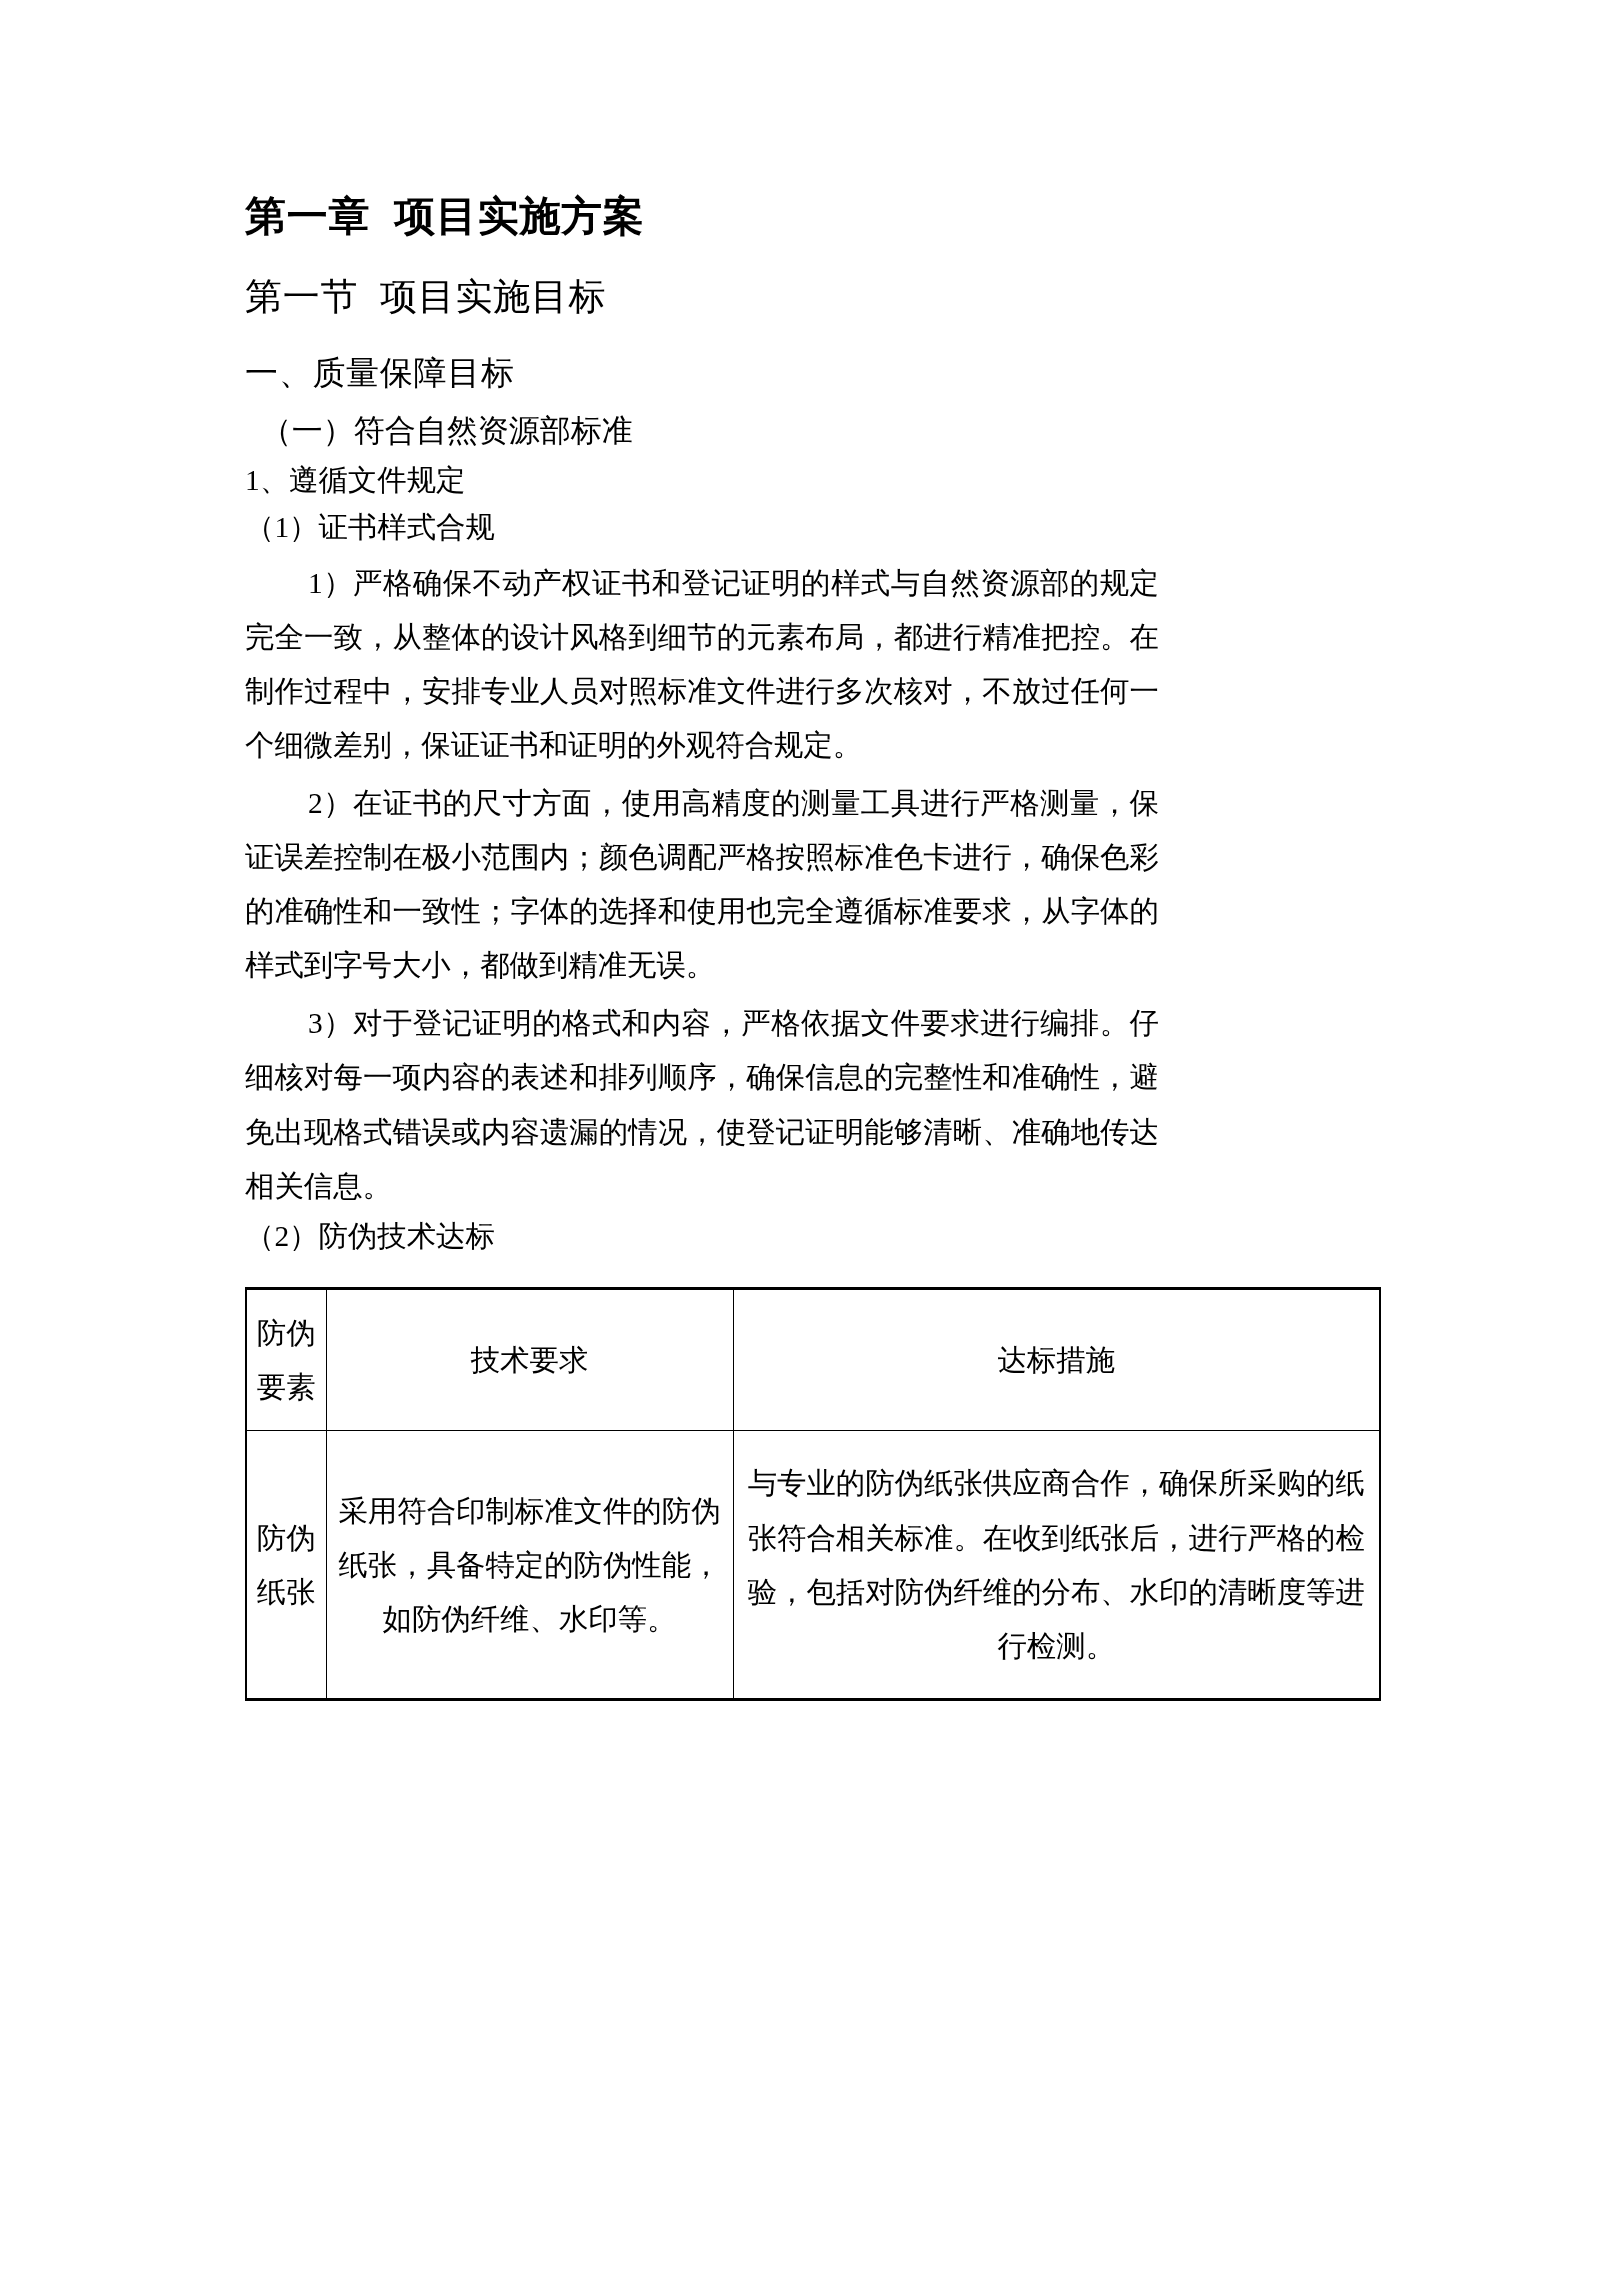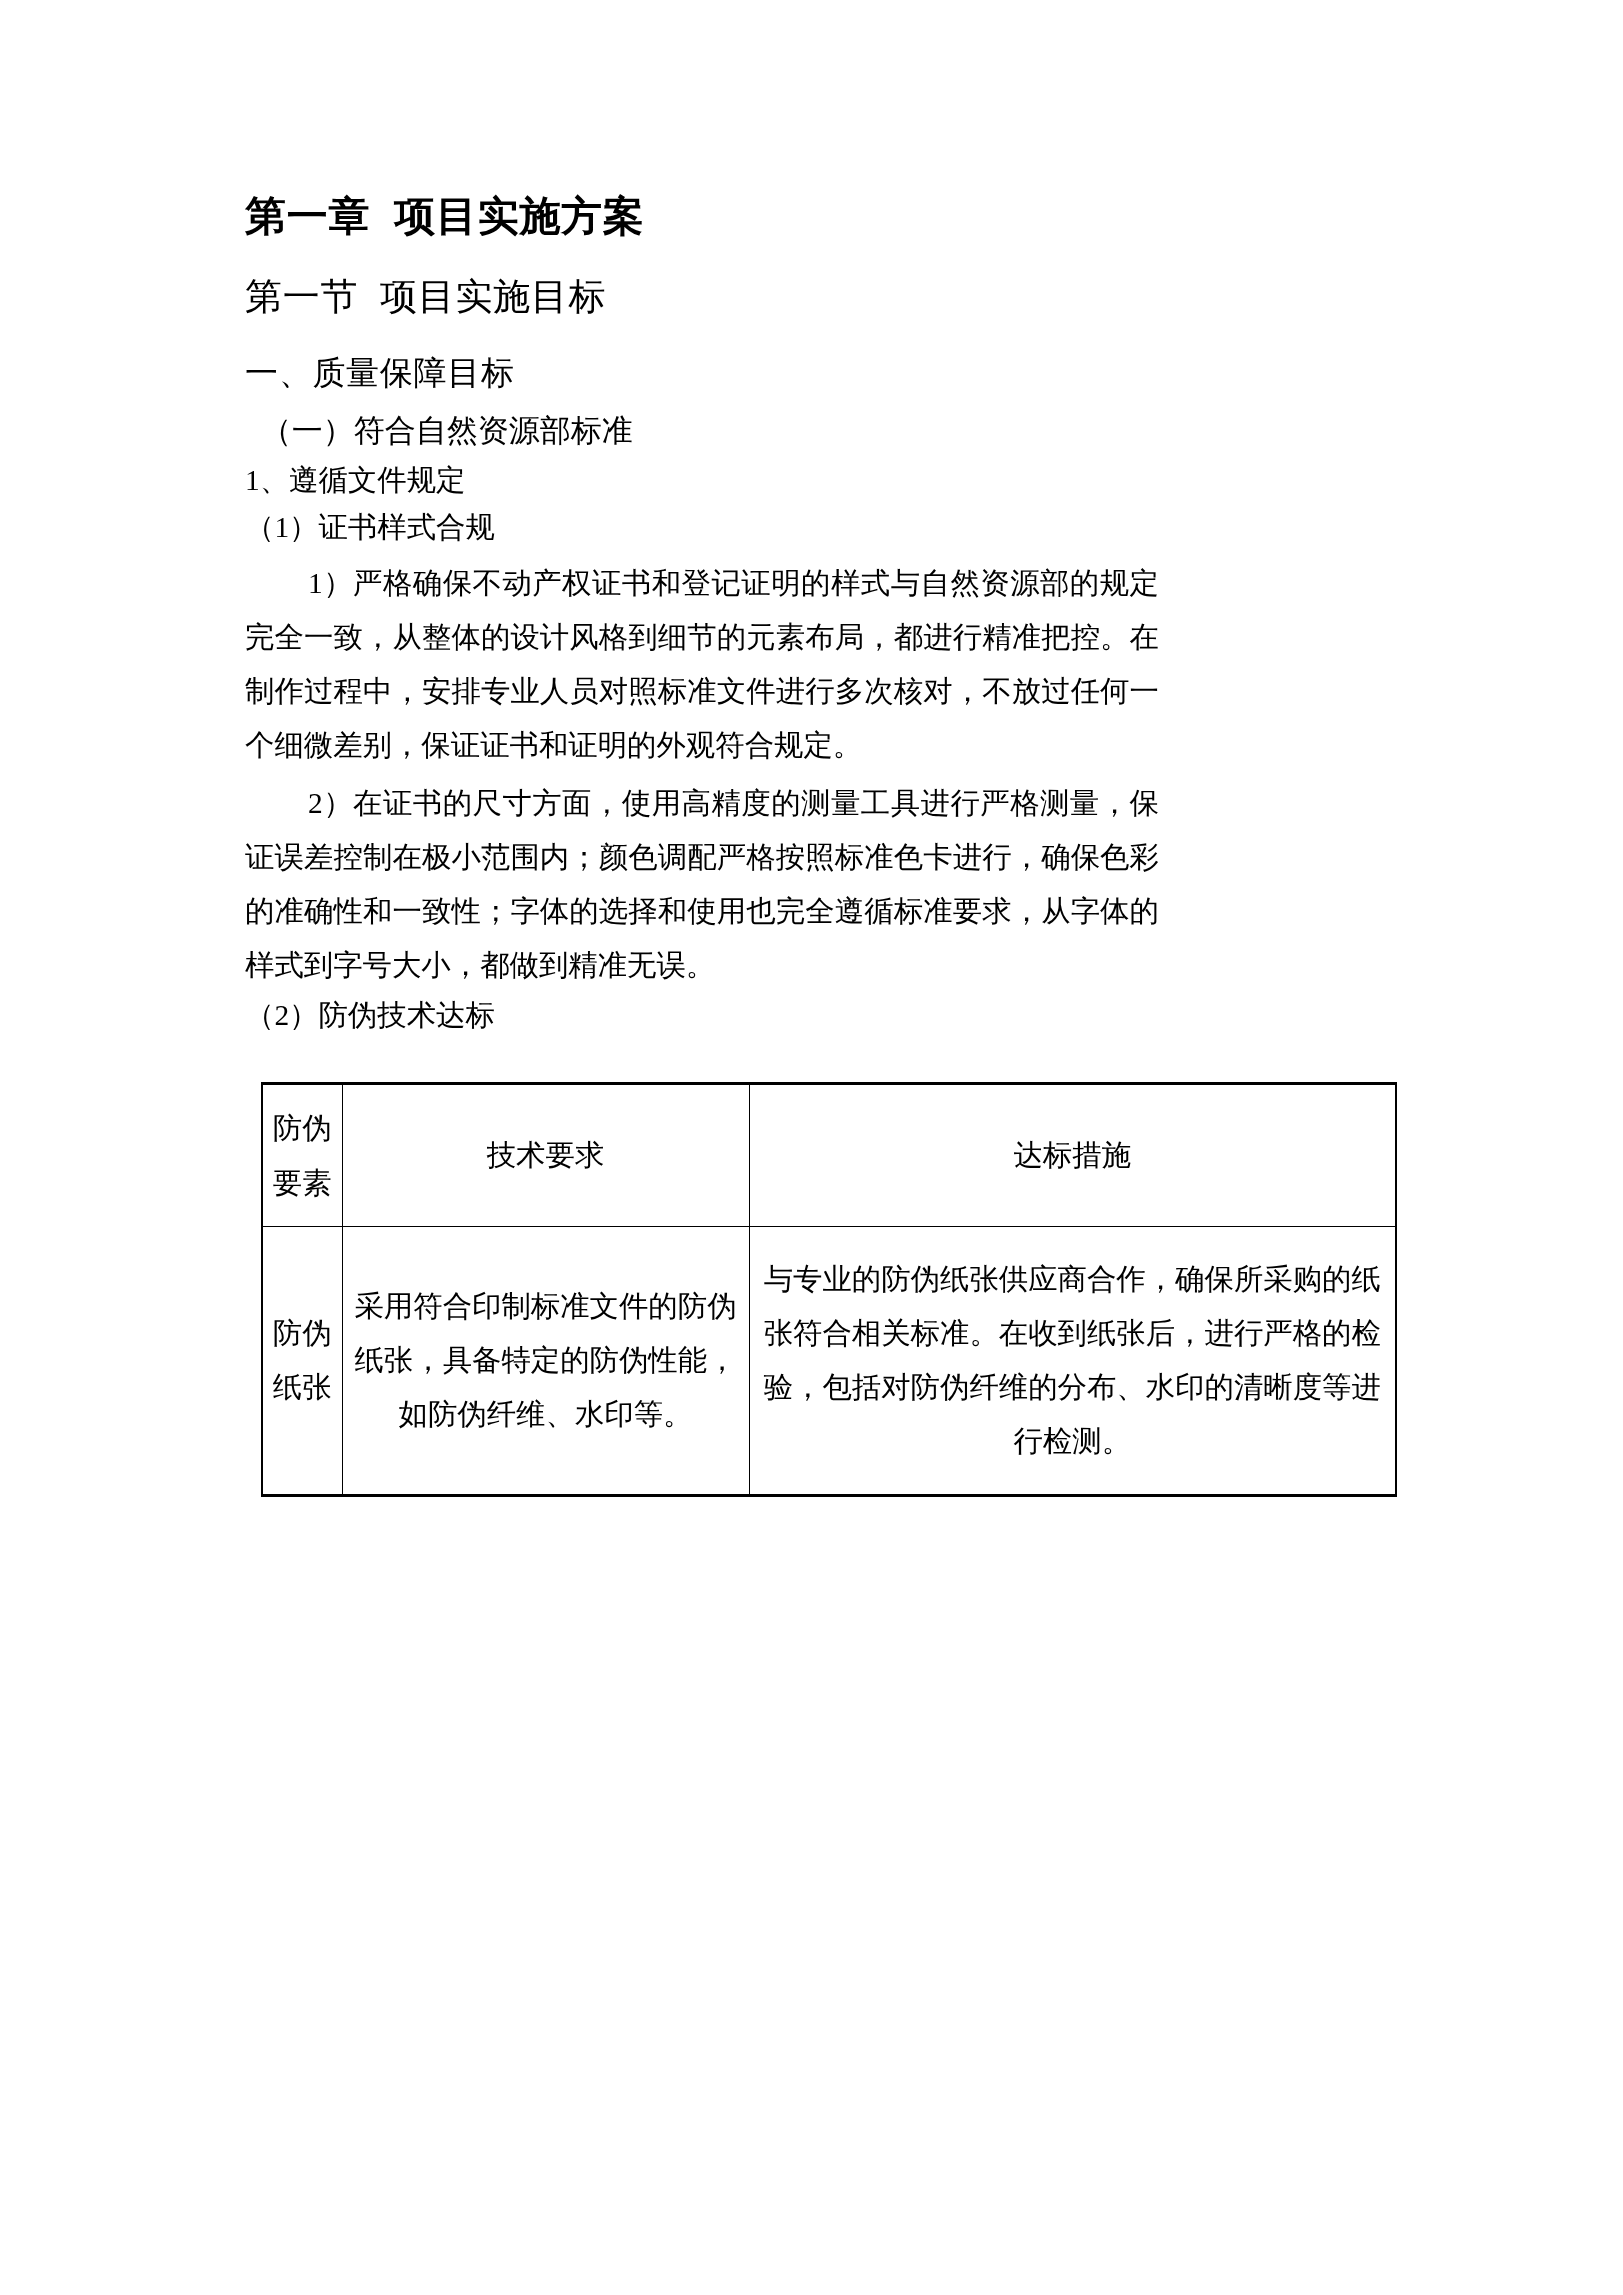--- a/index.html
+++ b/index.html
@@ -82,21 +82,21 @@
     text-indent: 63px;
     margin: 0 0 3.9px 0;
   }
 
   .gap-before-table { height: 22px; }
 
   
   table.tbl {
     border-collapse: collapse;
     width: 1134px;
-    margin: 16px;
+    margin: 0;
     table-layout: fixed;
     border-radius: 15px;
   }
   table.tbl td {
     border: 1.3px solid #000000;
     font-size: 29.4px;
     line-height: 1.84;
     vertical-align: middle;
     padding: 9.2px 6.5px;
     text-align: center;
@@ -137,20 +137,21 @@
   <h3 class="h3">一、质量保障目标</h3>
 
   <p class="lvl-a">（一）符合自然资源部标准</p>
 
   <p class="lvl-n">1、遵循文件规定</p>
 
   <p class="lvl-p">（1）证书样式合规</p>
 
   <p class="para">1）严格确保不动产权证书和登记证明的样式与自然资源部的规定完全一致，从整体的设计风格到细节的元素布局，都进行精准把控。在制作过程中，安排专业人员对照标准文件进行多次核对，不放过任何一个细微差别，保证证书和证明的外观符合规定。</p>
   <p class="para">2）在证书的尺寸方面，使用高精度的测量工具进行严格测量，保证误差控制在极小范围内；颜色调配严格按照标准色卡进行，确保色彩的准确性和一致性；字体的选择和使用也完全遵循标准要求，从字体的样式到字号大小，都做到精准无误。</p>
+  <p class="para">3）对于登记证明的格式和内容，严格依据文件要求进行编排。仔细核对每一项内容的表述和排列顺序，确保信息的完整性和准确性，避免出现格式错误或内容遗漏的情况，使登记证明能够清晰、准确地传达相关信息。</p>
 
   <p class="lvl-p">（2）防伪技术达标</p>
 
   <div class="gap-before-table"></div>
 
   <table class="tbl">
     <colgroup>
       <col class="col-elem">
       <col class="col-req">
       <col class="col-meas">

